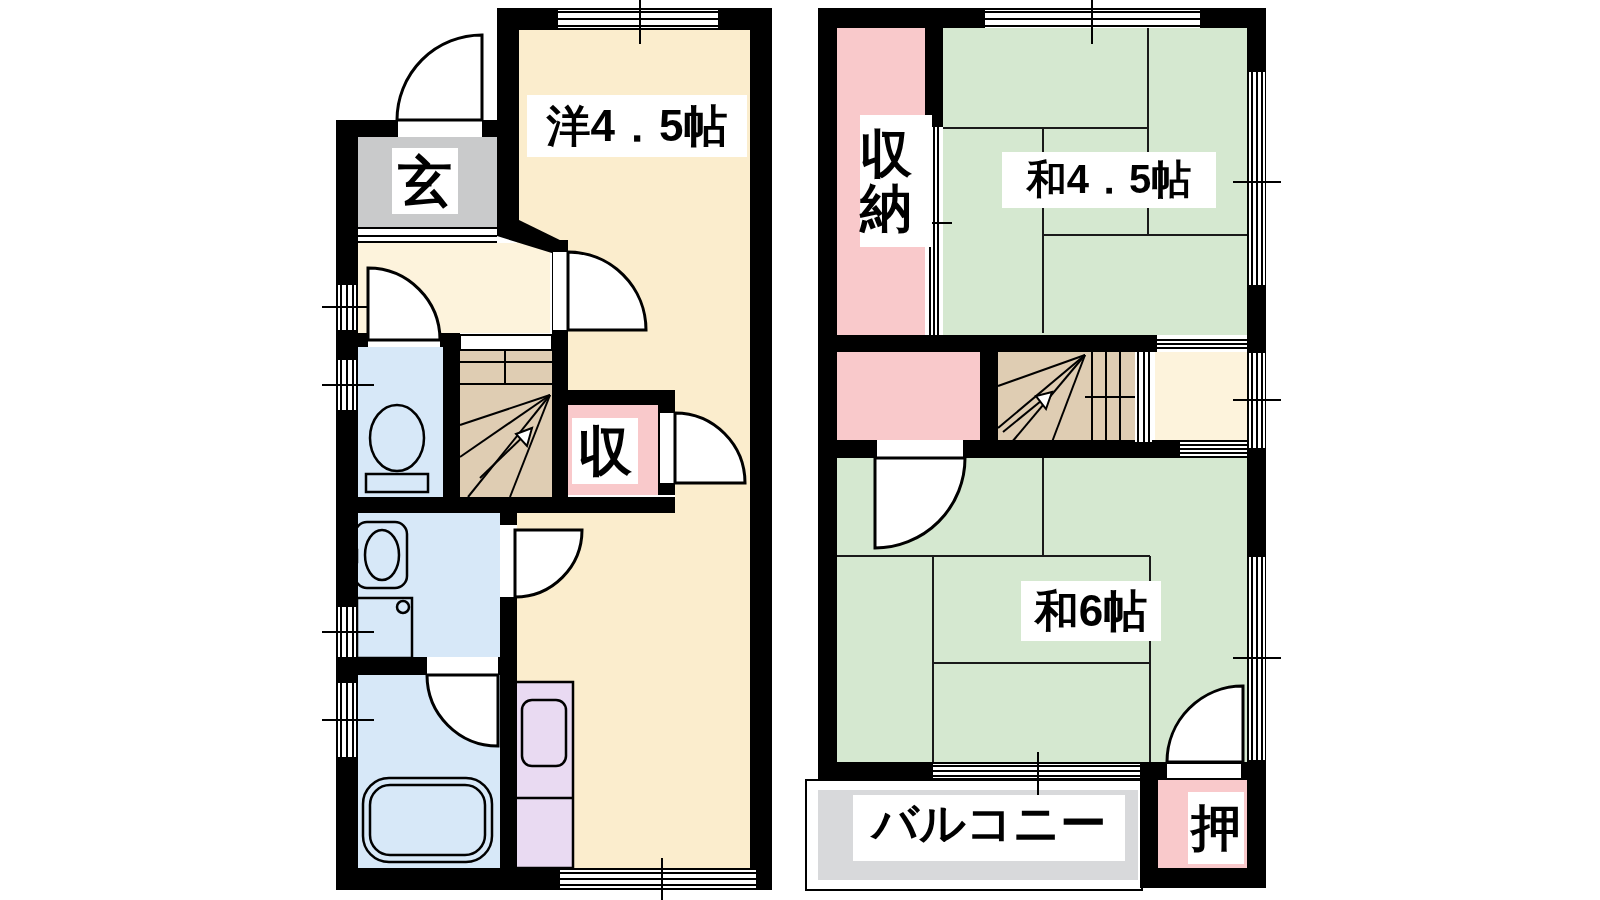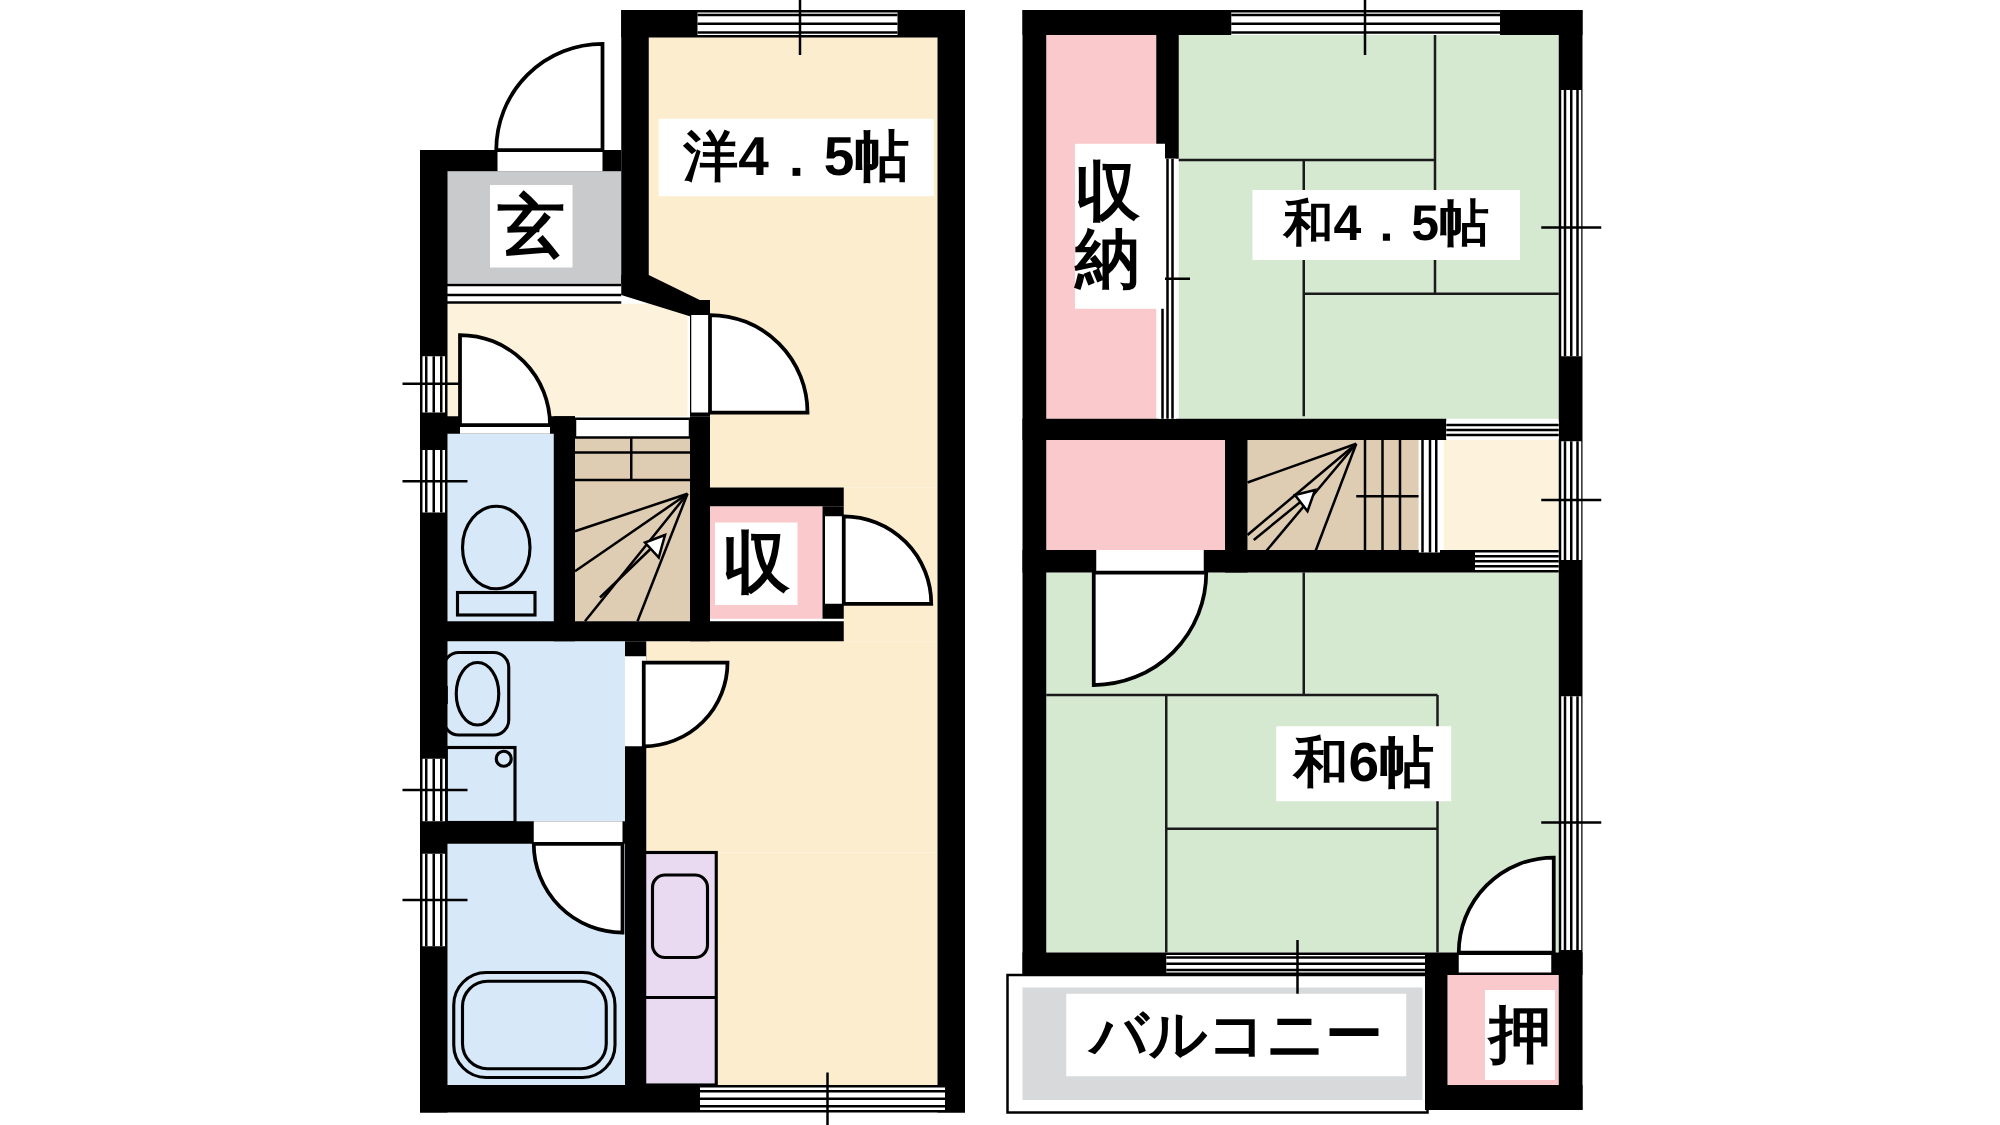--- a/index.html
+++ b/index.html
@@ -12,21 +12,21 @@
   .room-label.vert{white-space:normal;word-break:break-all;}
   
   #lbl-yo45    {left:527px;top:95px;width:220px;height:62px;font-size:44px;}
   #lbl-genkan  {left:392px;top:148px;width:66px;height:66px;font-size:54px;}
   #lbl-shu     {left:572px;top:418px;width:66px;height:66px;font-size:54px;}
   #lbl-dk      {left:528px;top:604px;width:226px;height:64px;font-size:44px;}
   #lbl-shuno   {left:846px;top:115px;width:72px;height:132px;font-size:52px;margin-left:14px;}
   #lbl-wa45    {left:1002px;top:152px;width:214px;height:56px;font-size:40px;}
   #lbl-oshiire {left:843px;top:360px;width:134px;height:72px;font-size:50px;}
   #lbl-wa6     {left:973px;top:581px;width:140px;height:60px;font-size:44px;margin-left:48px;}
-  #lbl-balcony {left:853px;top:795px;width:272px;height:66px;font-size:46px;}
+  #lbl-balcony {left:853px;top:795px;width:272px;height:66px;font-size:46px;font-family:Liberation Mono, monospace;}
   #lbl-oshi    {left:1188px;top:792px;width:56px;height:72px;font-size:50px;}
 </style>
 </head>
 <body>
 
 <div class="canvas">
 
 <svg class="plan-svg" width="1600" height="900" viewBox="0 0 1600 900">
 
   <g>

